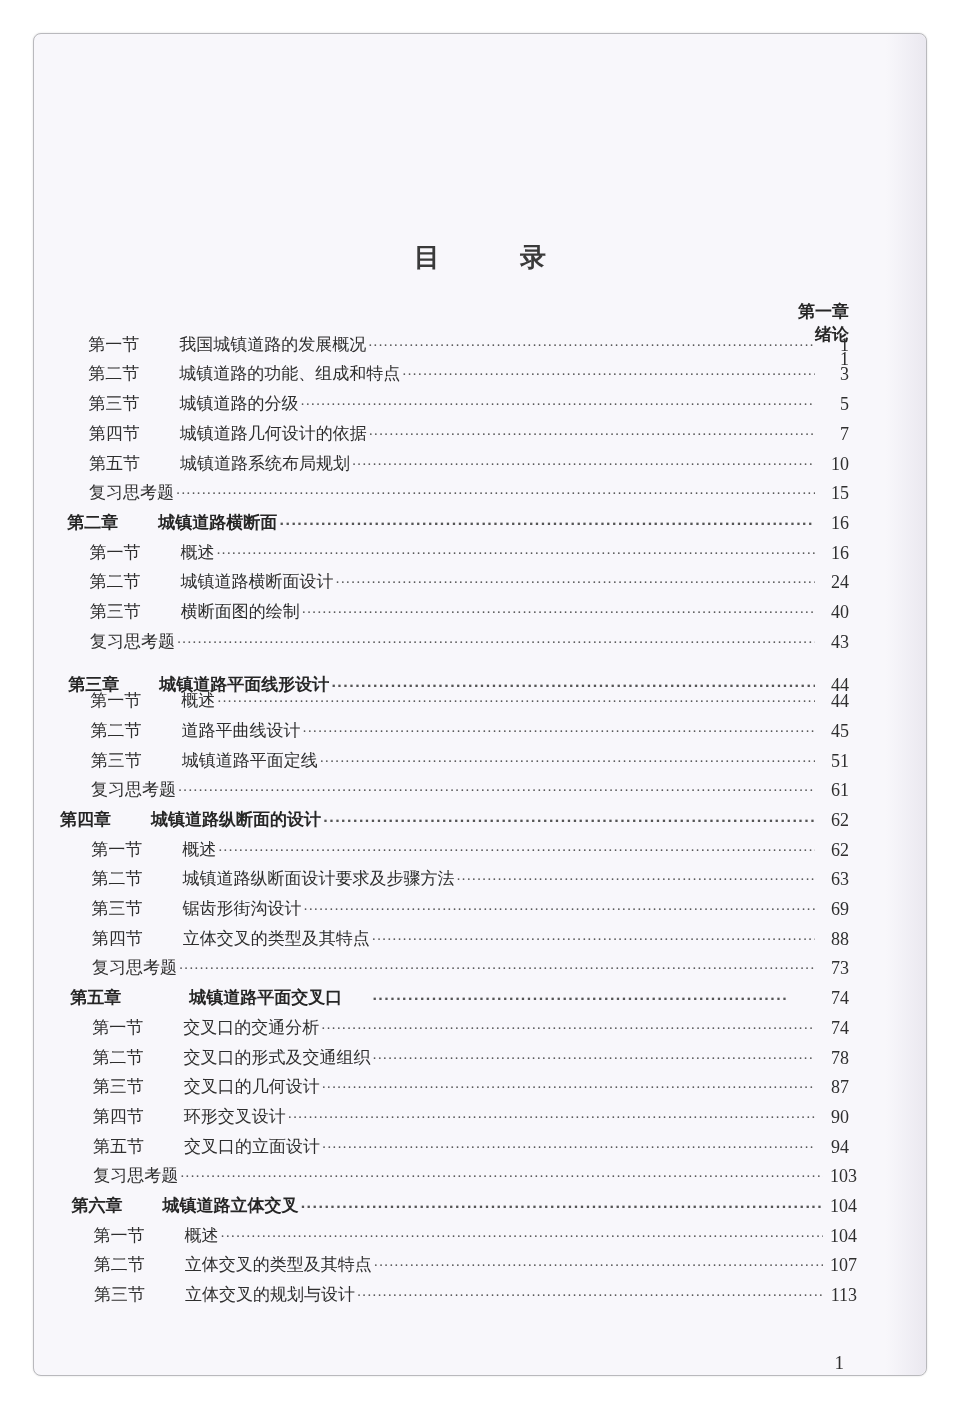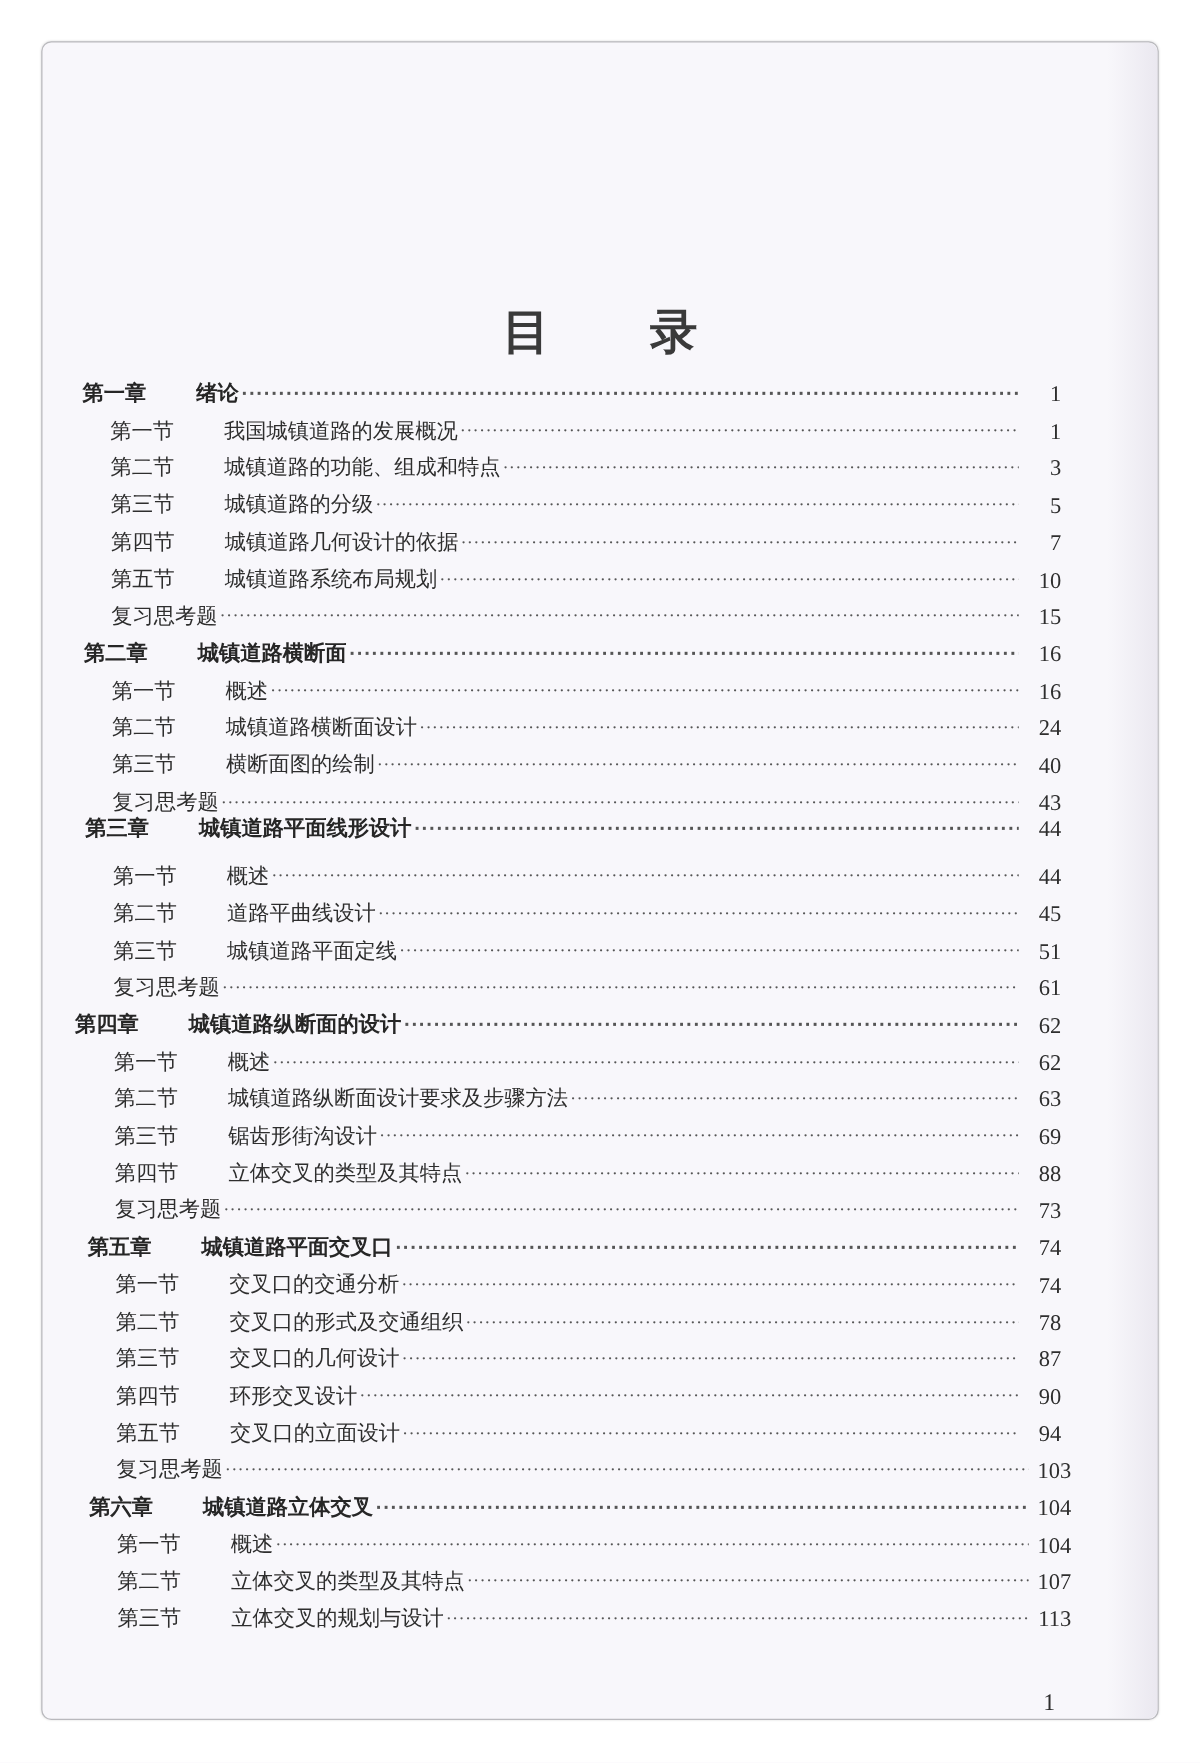--- a/index.html
+++ b/index.html
@@ -13,21 +13,21 @@
     box-shadow:0 0 2px rgba(0,0,0,0.15); box-sizing:border-box;
   }
   .page::after {
     content:""; position:absolute; right:0; top:0; width:40px; height:100%;
     background:linear-gradient(to right, rgba(240,238,245,0), rgba(225,222,232,0.6));
     border-radius:0 8px 8px 0;
   }
   .title {
     position:absolute; left:0; top:206px; width:100%; text-align:center;
     font-family:"DejaVu Sans","Liberation Sans",sans-serif; font-weight:bold;
-    font-size:38px; color:#3a3a3a; letter-spacing:0;
+    font-size:26px; color:#3a3a3a; letter-spacing:0;
   }
   .title span { display:inline-block; margin:0 40px; }
   .toc { position:absolute; left:0; top:0; width:100%; }
   .row {
     position:absolute; left:0; height:26px; display:flex; align-items:flex-end;
     font-size:17px; color:#2e2e2e; white-space:nowrap;
   }
   .row.chapter { font-family:"DejaVu Sans","Liberation Sans",sans-serif; font-weight:bold; color:#262626; }
   .row .num { display:inline-block; }
   .row .ttl { display:inline-block; margin-left:40px; }
@@ -37,21 +37,21 @@
   .folio { position:absolute; right:82px; top:1318px; font-family:"Liberation Serif",serif; font-size:19px; color:#2e2e2e; }
 </style>
 </head>
 <body>
 
 <div class="page">
   <div class="title">
     <span>目</span><span>录</span>
   </div>
   <div class="toc" id="toc">
-      <div class="row chapter" style="top: 266px; left: 32px; right: 77px;">
+      <div class="row chapter" style="top: 266px; left: 32px; right: 77px; flex-direction: column;">
         <span class="num">第一章</span>
         <span class="ttl">绪论</span>
         <span class="dots"></span>
         <span class="pg">1</span>
       </div>
       <div class="row section" style="top: 295.7px; left: 54.18px; right: 77px;">
         <span class="num">第一节</span>
         <span class="ttl">我国城镇道路的发展概况</span>
         <span class="dots"></span>
         <span class="pg">1</span>
@@ -107,21 +107,21 @@
         <span class="num">第三节</span>
         <span class="ttl">横断面图的绘制</span>
         <span class="dots"></span>
         <span class="pg">40</span>
       </div>
       <div class="row review" style="top: 592.7px; left: 55.98px; right: 77px;">
         <span class="ttl" style="margin-left: 0px;">复习思考题</span>
         <span class="dots"></span>
         <span class="pg">43</span>
       </div>
-      <div class="row chapter" style="top: 614px; left: 34.16px; right: 77px; justify-content: flex-end;">
+      <div class="row chapter" style="top: 636px; left: 34.16px; right: 77px; justify-content: flex-end;">
         <span class="num">第三章</span>
         <span class="ttl">城镇道路平面线形设计</span>
         <span class="dots"></span>
         <span class="pg">44</span>
       </div>
       <div class="row section" style="top: 652.1px; left: 56.34px; right: 77px;">
         <span class="num">第一节</span>
         <span class="ttl">概述</span>
         <span class="dots"></span>
         <span class="pg">44</span>
@@ -171,21 +171,21 @@
         <span class="num">第四节</span>
         <span class="ttl">立体交叉的类型及其特点</span>
         <span class="dots"></span>
         <span class="pg">88</span>
       </div>
       <div class="row review" style="top: 919.4px; left: 57.96px; right: 77px;">
         <span class="ttl" style="margin-left: 0px;">复习思考题</span>
         <span class="dots"></span>
         <span class="pg">73</span>
       </div>
-      <div class="row chapter" style="top: 949.1px; left: 36.14px; right: 77px;">
+      <div class="row chapter" style="top: 949.1px; left: 36.14px; right: 77px; gap: 28px;">
         <span class="num">第五章</span>
         <span class="ttl">城镇道路平面交叉口</span>
         <span class="dots"></span>
         <span class="pg">74</span>
       </div>
       <div class="row section" style="top: 978.8px; left: 58.32px; right: 77px;">
         <span class="num">第一节</span>
         <span class="ttl">交叉口的交通分析</span>
         <span class="dots"></span>
         <span class="pg">74</span>

